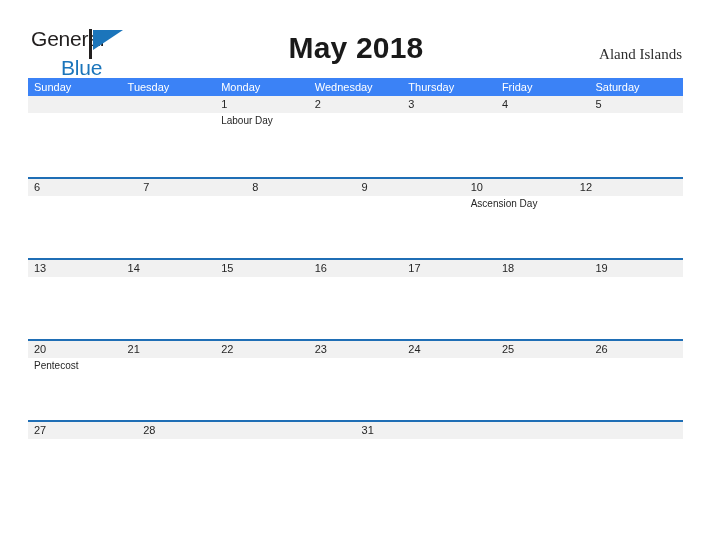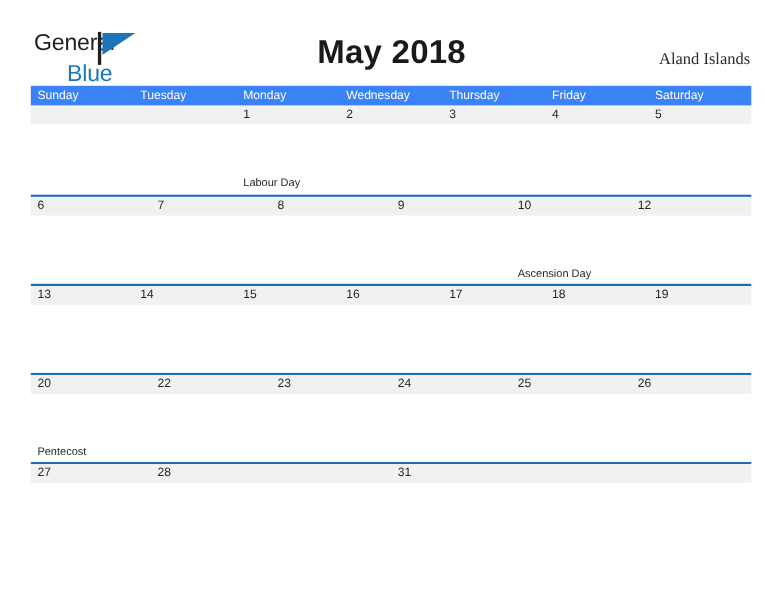--- a/index.html
+++ b/index.html
@@ -173,21 +173,20 @@
     z-index: 2;
     padding-left: 6px;
     padding-top: 1px;
   }
   .event {
     font-size: 10px;
     line-height: 13px;
     color: #262626;
     font-family: "Liberation Sans", sans-serif;
     white-space: nowrap;
-    margin-top: 46px;
   }
   .empty-cell .day-num { color: transparent; }
 </style>
 </head>
 <body>
 
 <div class="page">
 
   <div class="header">
 
@@ -323,20 +322,24 @@
         <div class="week-row">
           <div class="week-band"></div>
           <div class="cells">
             <div class="day-cell">
               <div class="day-num">20</div>
               <div class="day-events">
                 <div class="event">Pentecost</div>
               </div>
             </div>
             <div class="day-cell">
+              <div class="day-num">21</div>
+              <div class="day-events"></div>
+            </div>
+            <div class="day-cell">
               <div class="day-num">22</div>
               <div class="day-events"></div>
             </div>
             <div class="day-cell">
               <div class="day-num">23</div>
               <div class="day-events"></div>
             </div>
             <div class="day-cell">
               <div class="day-num">24</div>
               <div class="day-events"></div>

